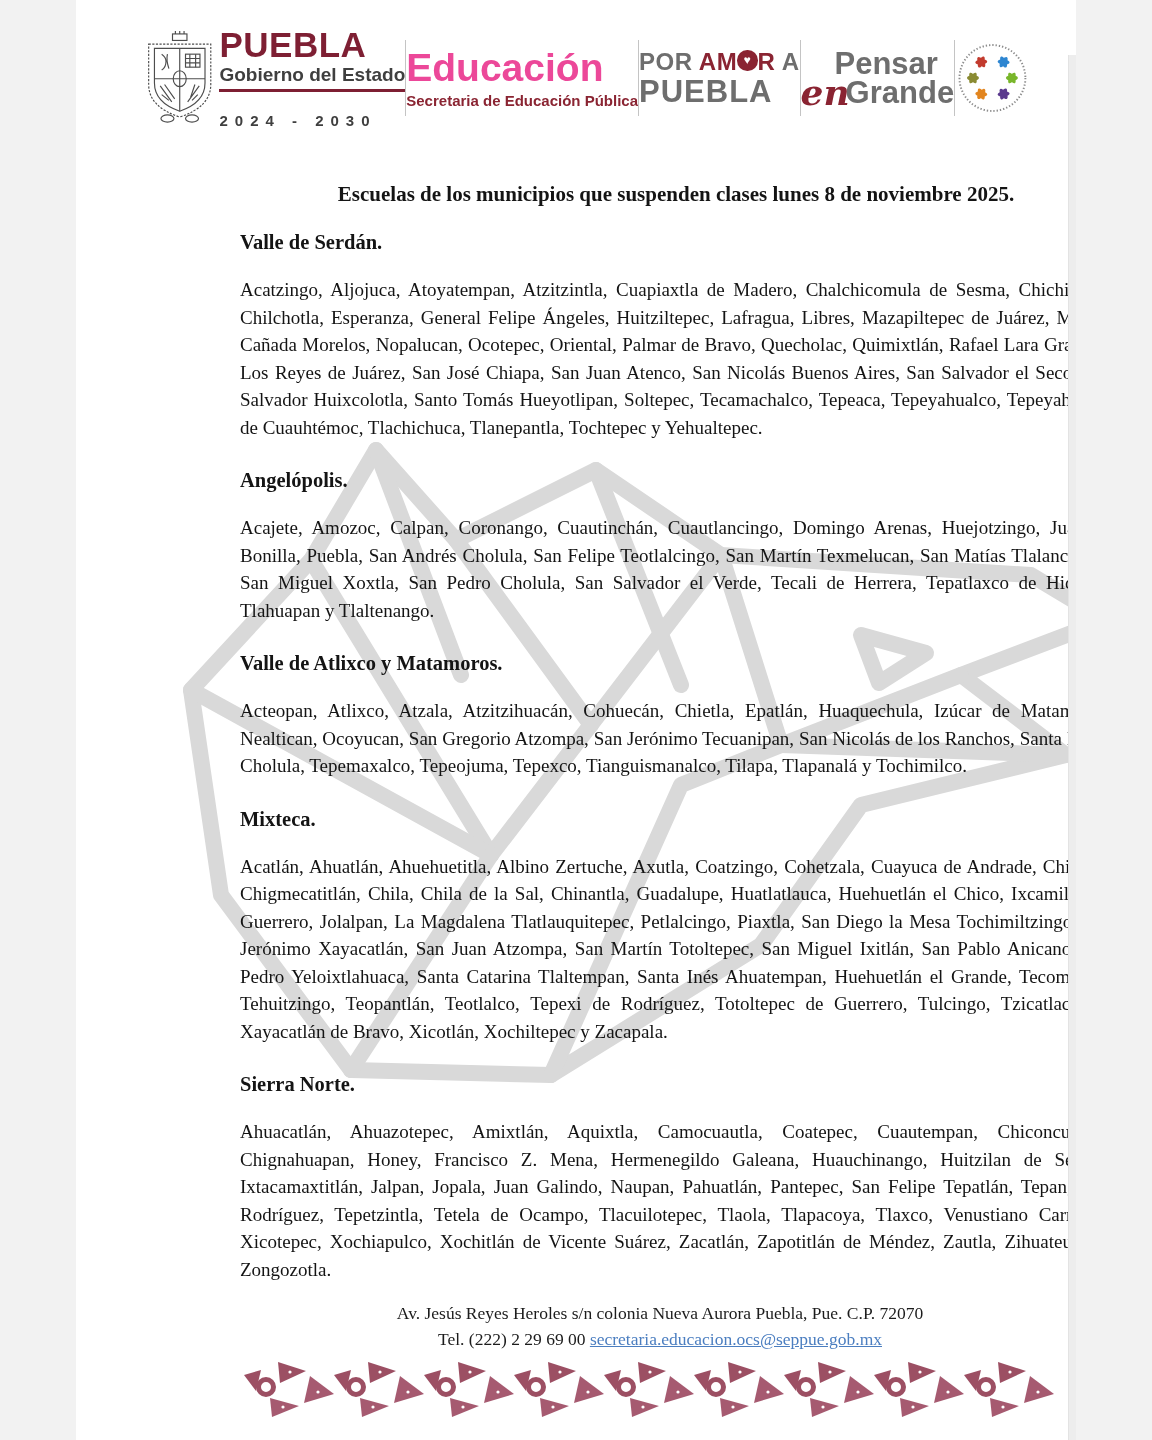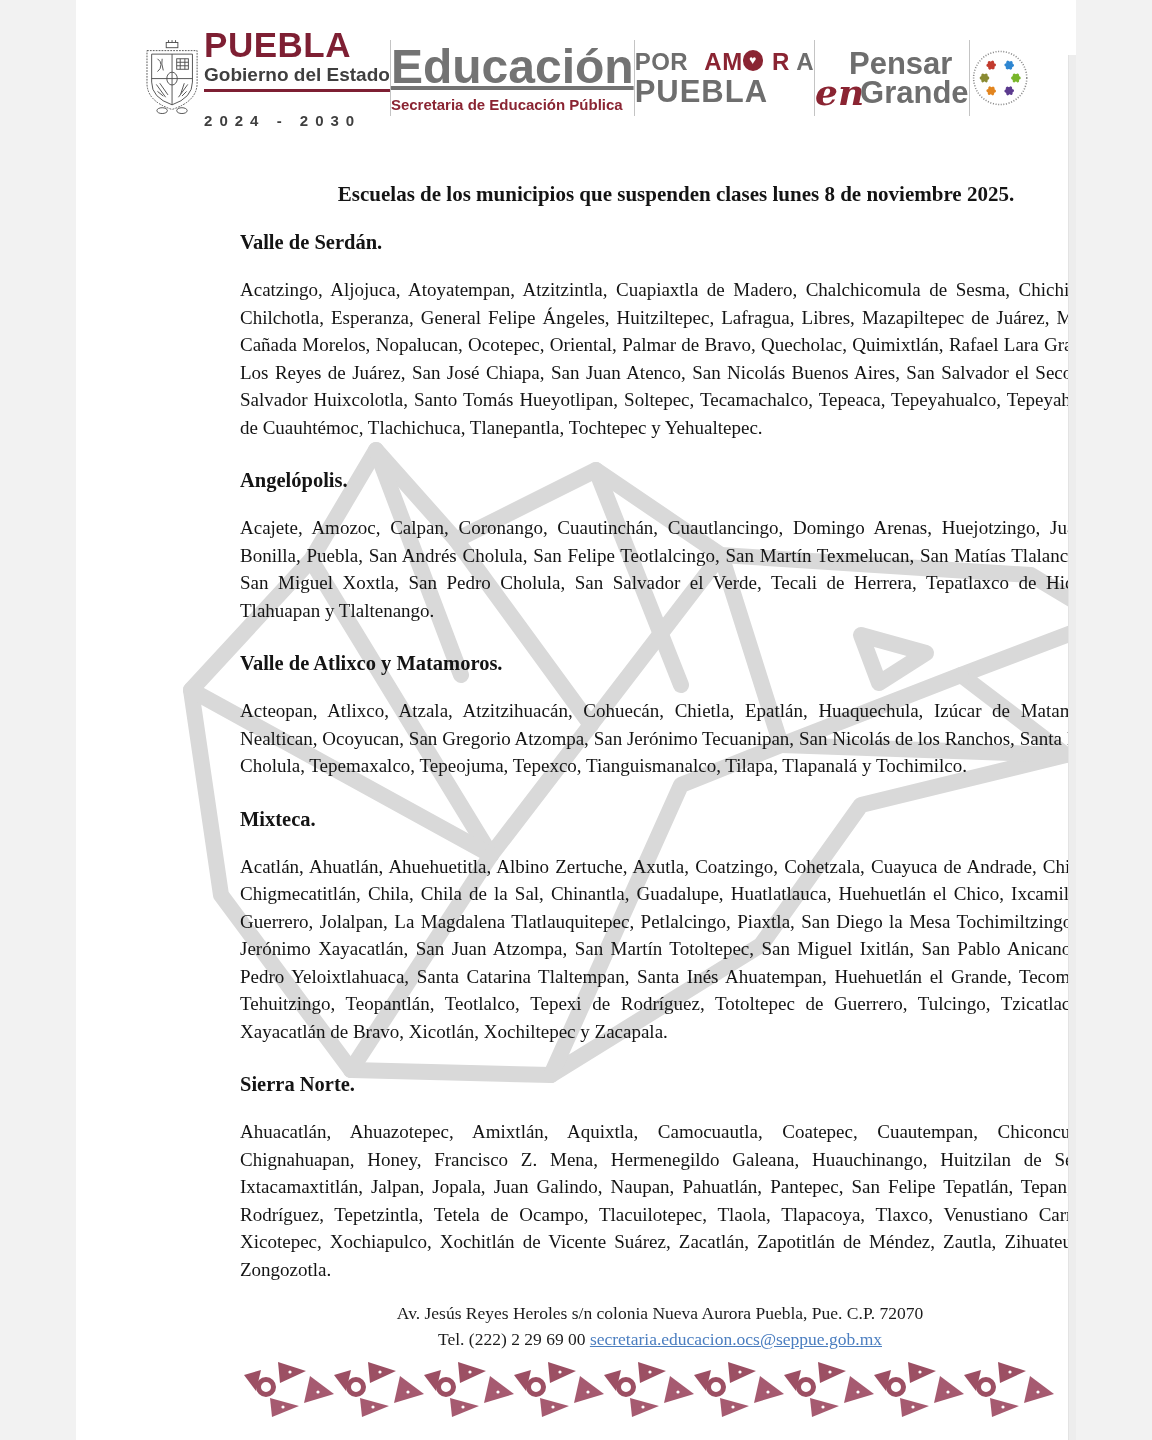--- a/index.html
+++ b/index.html
@@ -30,26 +30,26 @@
   .hdr-div { width:1px; height:76px; background:#c4c4c4; flex:0 0 auto; }
   .lockup { flex:0 0 auto; }
 
   .puebla-lockup { text-align:left; }
   .puebla-name { font-size:35px; font-weight:bold; color:#7e1f33; line-height:1; letter-spacing:.5px; }
   .puebla-sub  { font-size:19px; font-weight:bold; color:#3f3f3f; padding-bottom:3px;
                  border-bottom:3px solid #7e1f33; margin-top:2px; }
   .puebla-years{ font-size:15px; font-weight:bold; color:#3f3f3f; letter-spacing:7px; margin-top:20px; }
 
   .edu-lockup { text-align:left; }
-  .edu-name { font-size:48px; font-weight:bold; color:#737373; line-height:1;text-decoration:underline; }
+  .edu-name { font-size:39px; font-weight:bold; color:#ec4899; line-height:1; }
   .edu-sub  { font-size:15px; font-weight:bold; color:#8a2432; margin-top:5px; }
 
   .amor-lockup { color:#6e6e6e; line-height:1; }
   .amor-l1 { font-size:24px; font-weight:bold; letter-spacing:.5px; }
-  .amor-l1 .amor-accent { color:#8a2432;margin-left:9px; }
+  .amor-l1 .amor-accent { color:#8a2432; }
   .heart-o { display:inline-block; width:.85em; height:.85em; background:#8a2432;
              border-radius:50%; position:relative; vertical-align:-.05em; }
   .heart-o::after { content:"♥"; position:absolute; left:50%; top:50%;
                     transform:translate(-50%,-54%); color:#fff; font-size:.5em; }
   .amor-l2 { font-size:31px; font-weight:bold; letter-spacing:1px; margin-top:2px; }
 
   .pensar-lockup { color:#6e6e6e; line-height:.95; position:relative; }
   .pensar-w1 { font-size:31px; font-weight:bold; margin-left:34px; }
   .pensar-row { display:flex; align-items:center; }
   .pensar-en { font-family:"DejaVu Serif", serif; font-style:italic; font-weight:bold;

